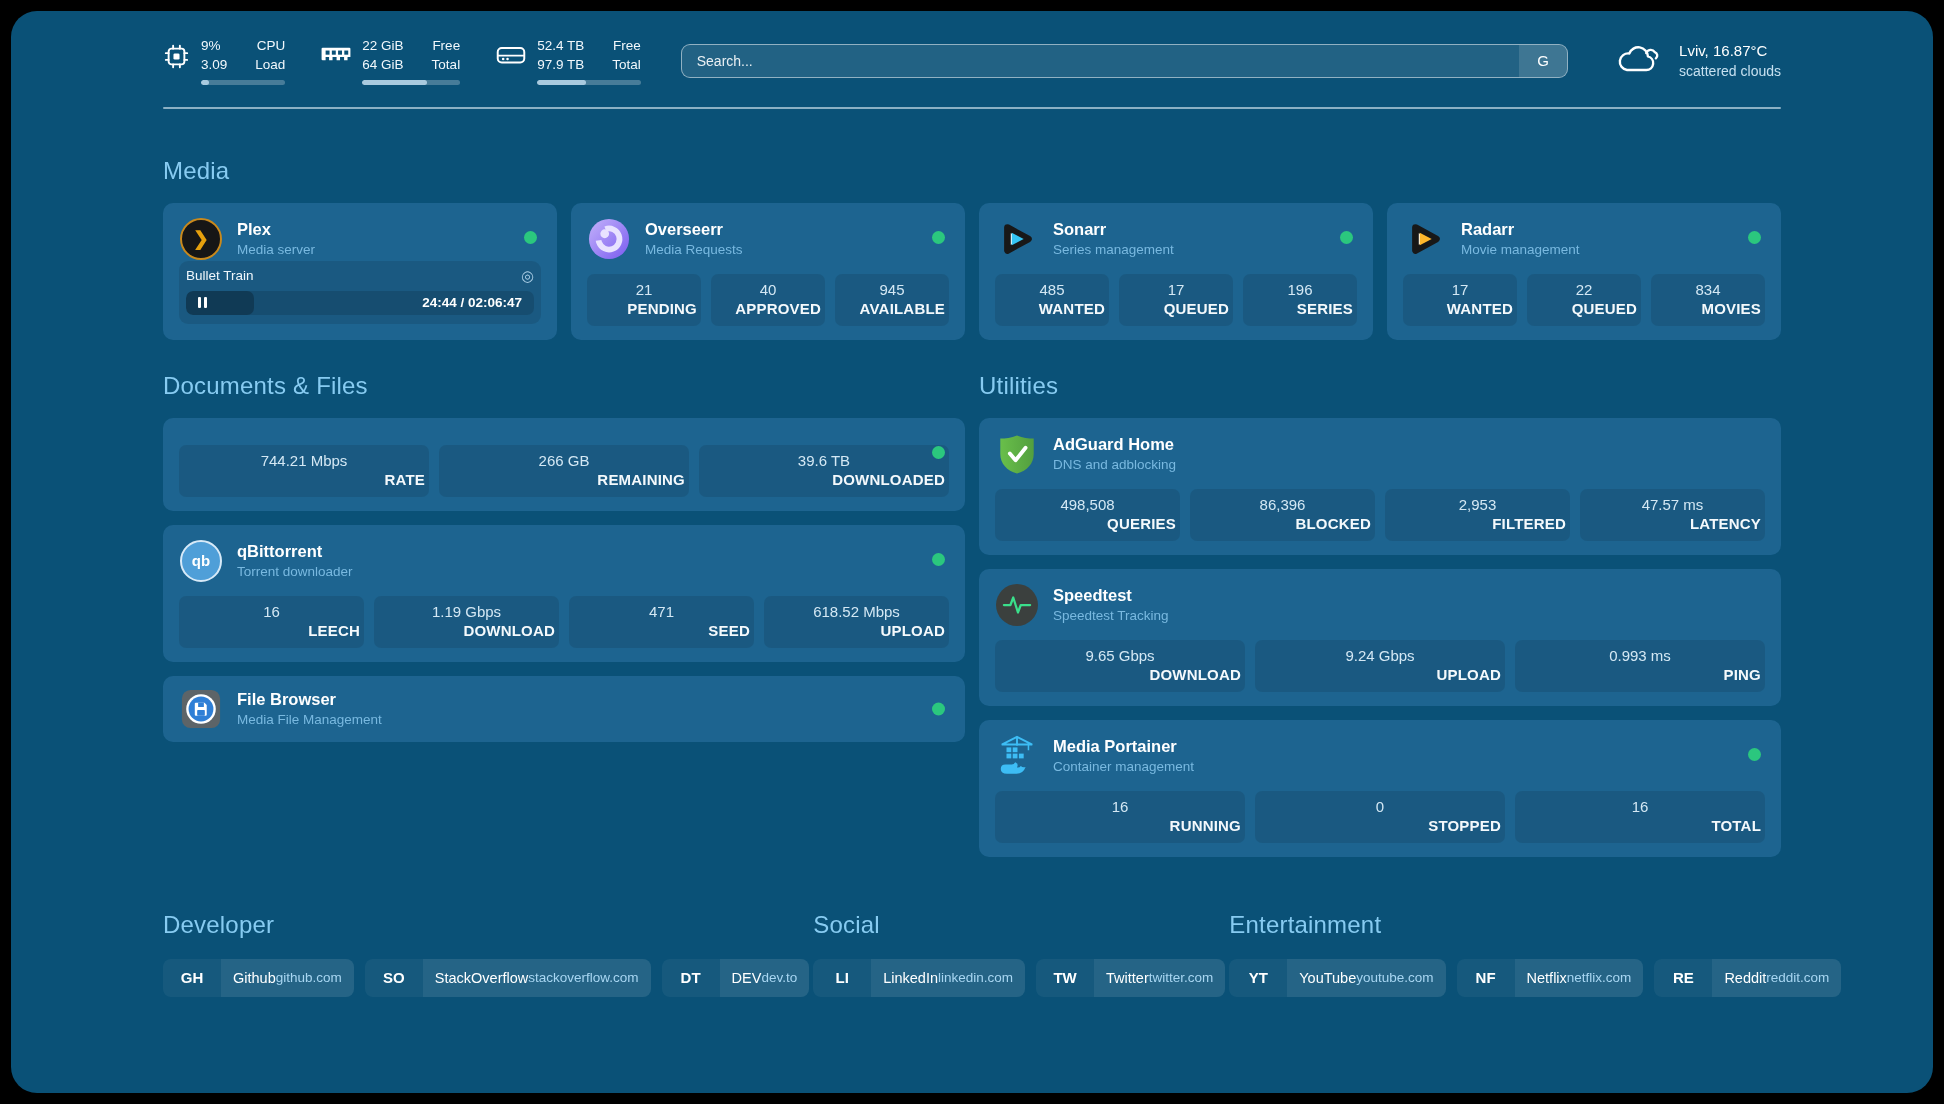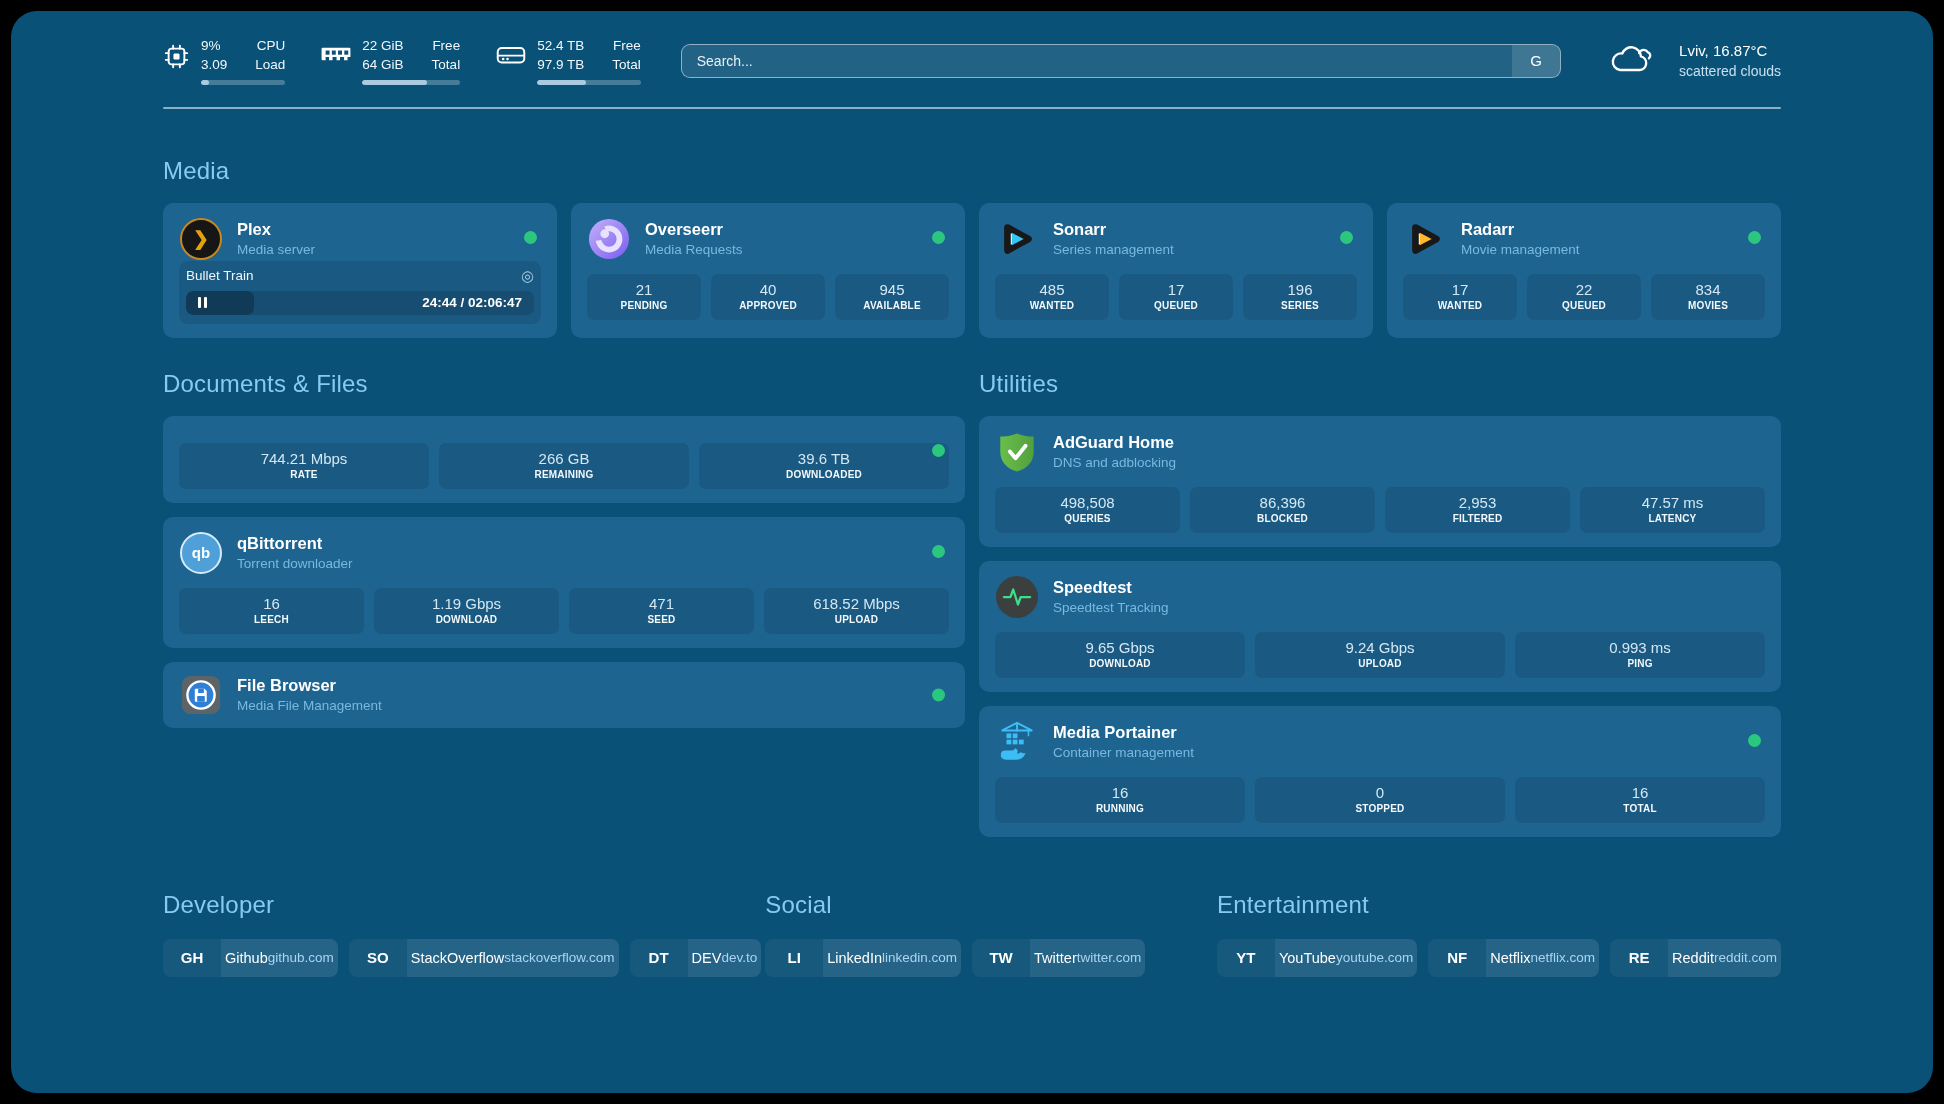--- a/index.html
+++ b/index.html
@@ -21,21 +21,21 @@
 
   .searchbox { flex:1; display:flex; align-items:stretch; height:34px; margin:0 48px 0 40px;
                border:1.5px solid rgba(255,255,255,.5); border-radius:9px;
                background:rgba(255,255,255,.10); overflow:hidden; }
   .searchbox input { flex:1; background:transparent; border:none; outline:none;
                      color:#fff; font-size:14px; padding:0 15px; font-family:inherit; }
   .searchbox input::placeholder { color:rgba(255,255,255,.9); }
   .search-engine { width:48px; display:flex; align-items:center; justify-content:center;
                    background:rgba(255,255,255,.13); color:#fff; font-size:15px; cursor:pointer; }
 
-  .weather { display:flex; align-items:center; gap:26px; }
+  .weather { display:flex; align-items:center; gap:19px; }
   .weather-texts { display:flex; flex-direction:column; line-height:1.35; }
   .weather-loc { font-size:15px; color:#fff; }
   .weather-cond { font-size:14px; color:#c6e0f0; }
 
   .divider { margin-top:22px; height:2px; background:rgba(225,240,249,.6); border-radius:1px; }
 
   
   .sec-title { font-size:24px; font-weight:500; color:#87cbf1; letter-spacing:.2px; }
   .media-block { margin-top:48px; }
   .media-grid { margin-top:18px; display:grid; grid-template-columns:repeat(4,1fr); gap:14px; }
@@ -50,21 +50,21 @@
   .speed-circle { background:#3b403e; }
   .svc-texts { display:flex; flex-direction:column; line-height:1.3; }
   .svc-title { font-size:16.5px; font-weight:600; color:#fff; }
   .svc-sub { font-size:13.5px; color:#79b9e0; margin-top:1px; }
   .status-dot { position:absolute; top:28px; right:20px; width:13px; height:13px; border-radius:50%; background:#2bc77e; }
   .dot-center { top:50%; transform:translateY(-50%); }
 
   .stats-row { display:flex; gap:10px; margin-top:13px; }
   .stat-box { flex:1; text-align:center; background:rgba(0,0,0,.10); border-radius:7px; padding:7px 4px 9px; }
   .stat-value { font-size:15px; color:#d4e8f4; }
-  .stat-label { font-size:10px; font-weight:700; color:#f4f9fc; letter-spacing:.2px; margin-top:2px; }
+  .stat-label { font-size:15px; font-weight:700; color:#f4f9fc; letter-spacing:.2px; margin-top:2px;text-align:right; }
 
   
   .player { background:rgba(0,0,0,.10); border-radius:9px; padding:6px 7px 9px; }
   .player-top { display:flex; justify-content:space-between; align-items:center; }
   .player-title { font-size:13.5px; color:#eef6fb; }
   .session-icon { font-size:15px; color:#a9cce4; cursor:pointer; }
   .player-bar { margin-top:6px; height:24px; background:rgba(0,0,0,.13); border-radius:7px;
                 position:relative; display:flex; align-items:center; overflow:hidden; }
   .player-fill { position:absolute; left:0; top:0; bottom:0; background:rgba(0,0,0,.24); border-radius:7px; }
   .pause-btn { position:relative; margin-left:12px; display:flex; gap:3px; cursor:pointer; }
@@ -75,21 +75,21 @@
   .col-cards { margin-top:18px; display:flex; flex-direction:column; gap:14px; }
   .card.slim { padding:11px 16px; }
 
   
   .bm-grid { margin-top:54px; display:grid; grid-template-columns:repeat(3,1fr); gap:4px; align-items:start; }
   .bm-rows { margin-top:20px; display:flex; flex-direction:row; gap:11px; }
   .bm-row { display:flex; height:38px; border-radius:8px; overflow:hidden; cursor:pointer; }
   .bm-abbr { width:58px; flex:none; background:rgba(255,255,255,.05); color:#fff; font-size:15px; font-weight:600;
              display:flex; align-items:center; justify-content:center; }
   .bm-main { flex:1; background:rgba(255,255,255,.115); display:flex; align-items:center;
-             justify-content:space-between; padding:0 4px; }
+             justify-content:space-between; padding:0 12px; }
   .bm-name { font-size:14.5px; color:#fff; }
   .bm-url { font-size:13.5px; color:#a8d6f2; }
 </style>
 </head>
 <body>
 
 <div class="frame">
 <div class="content">
 
   <header class="topbar">

